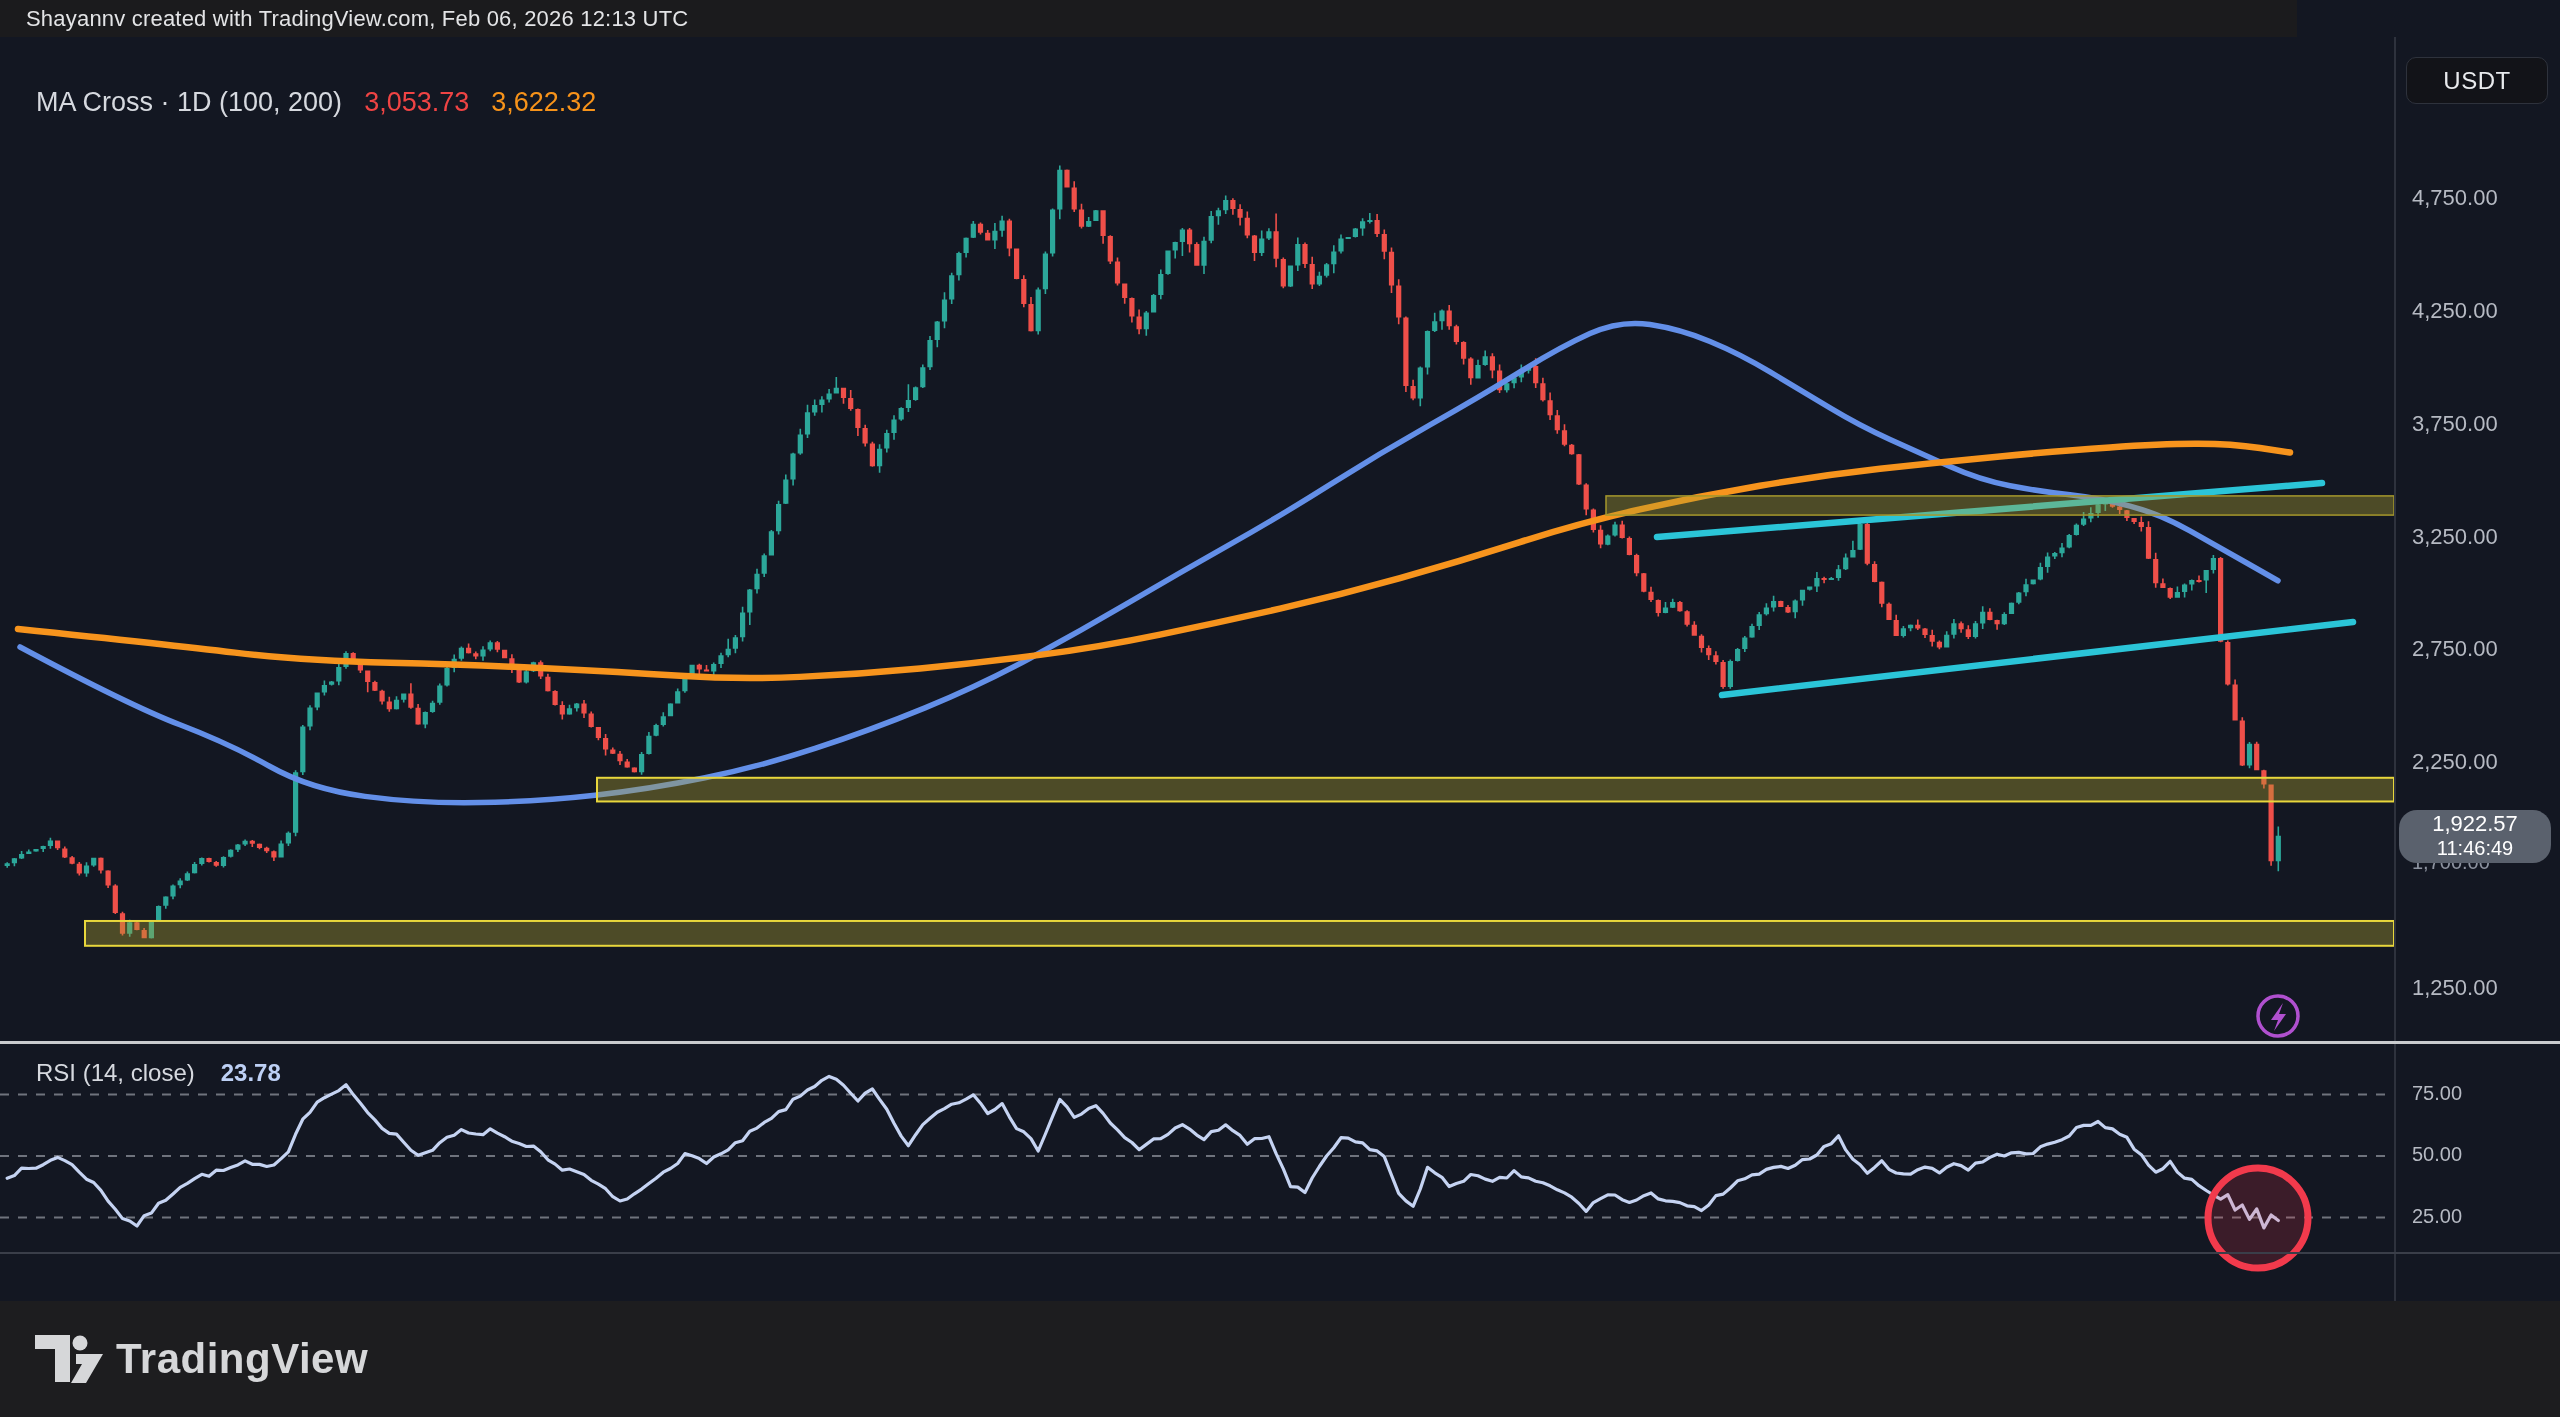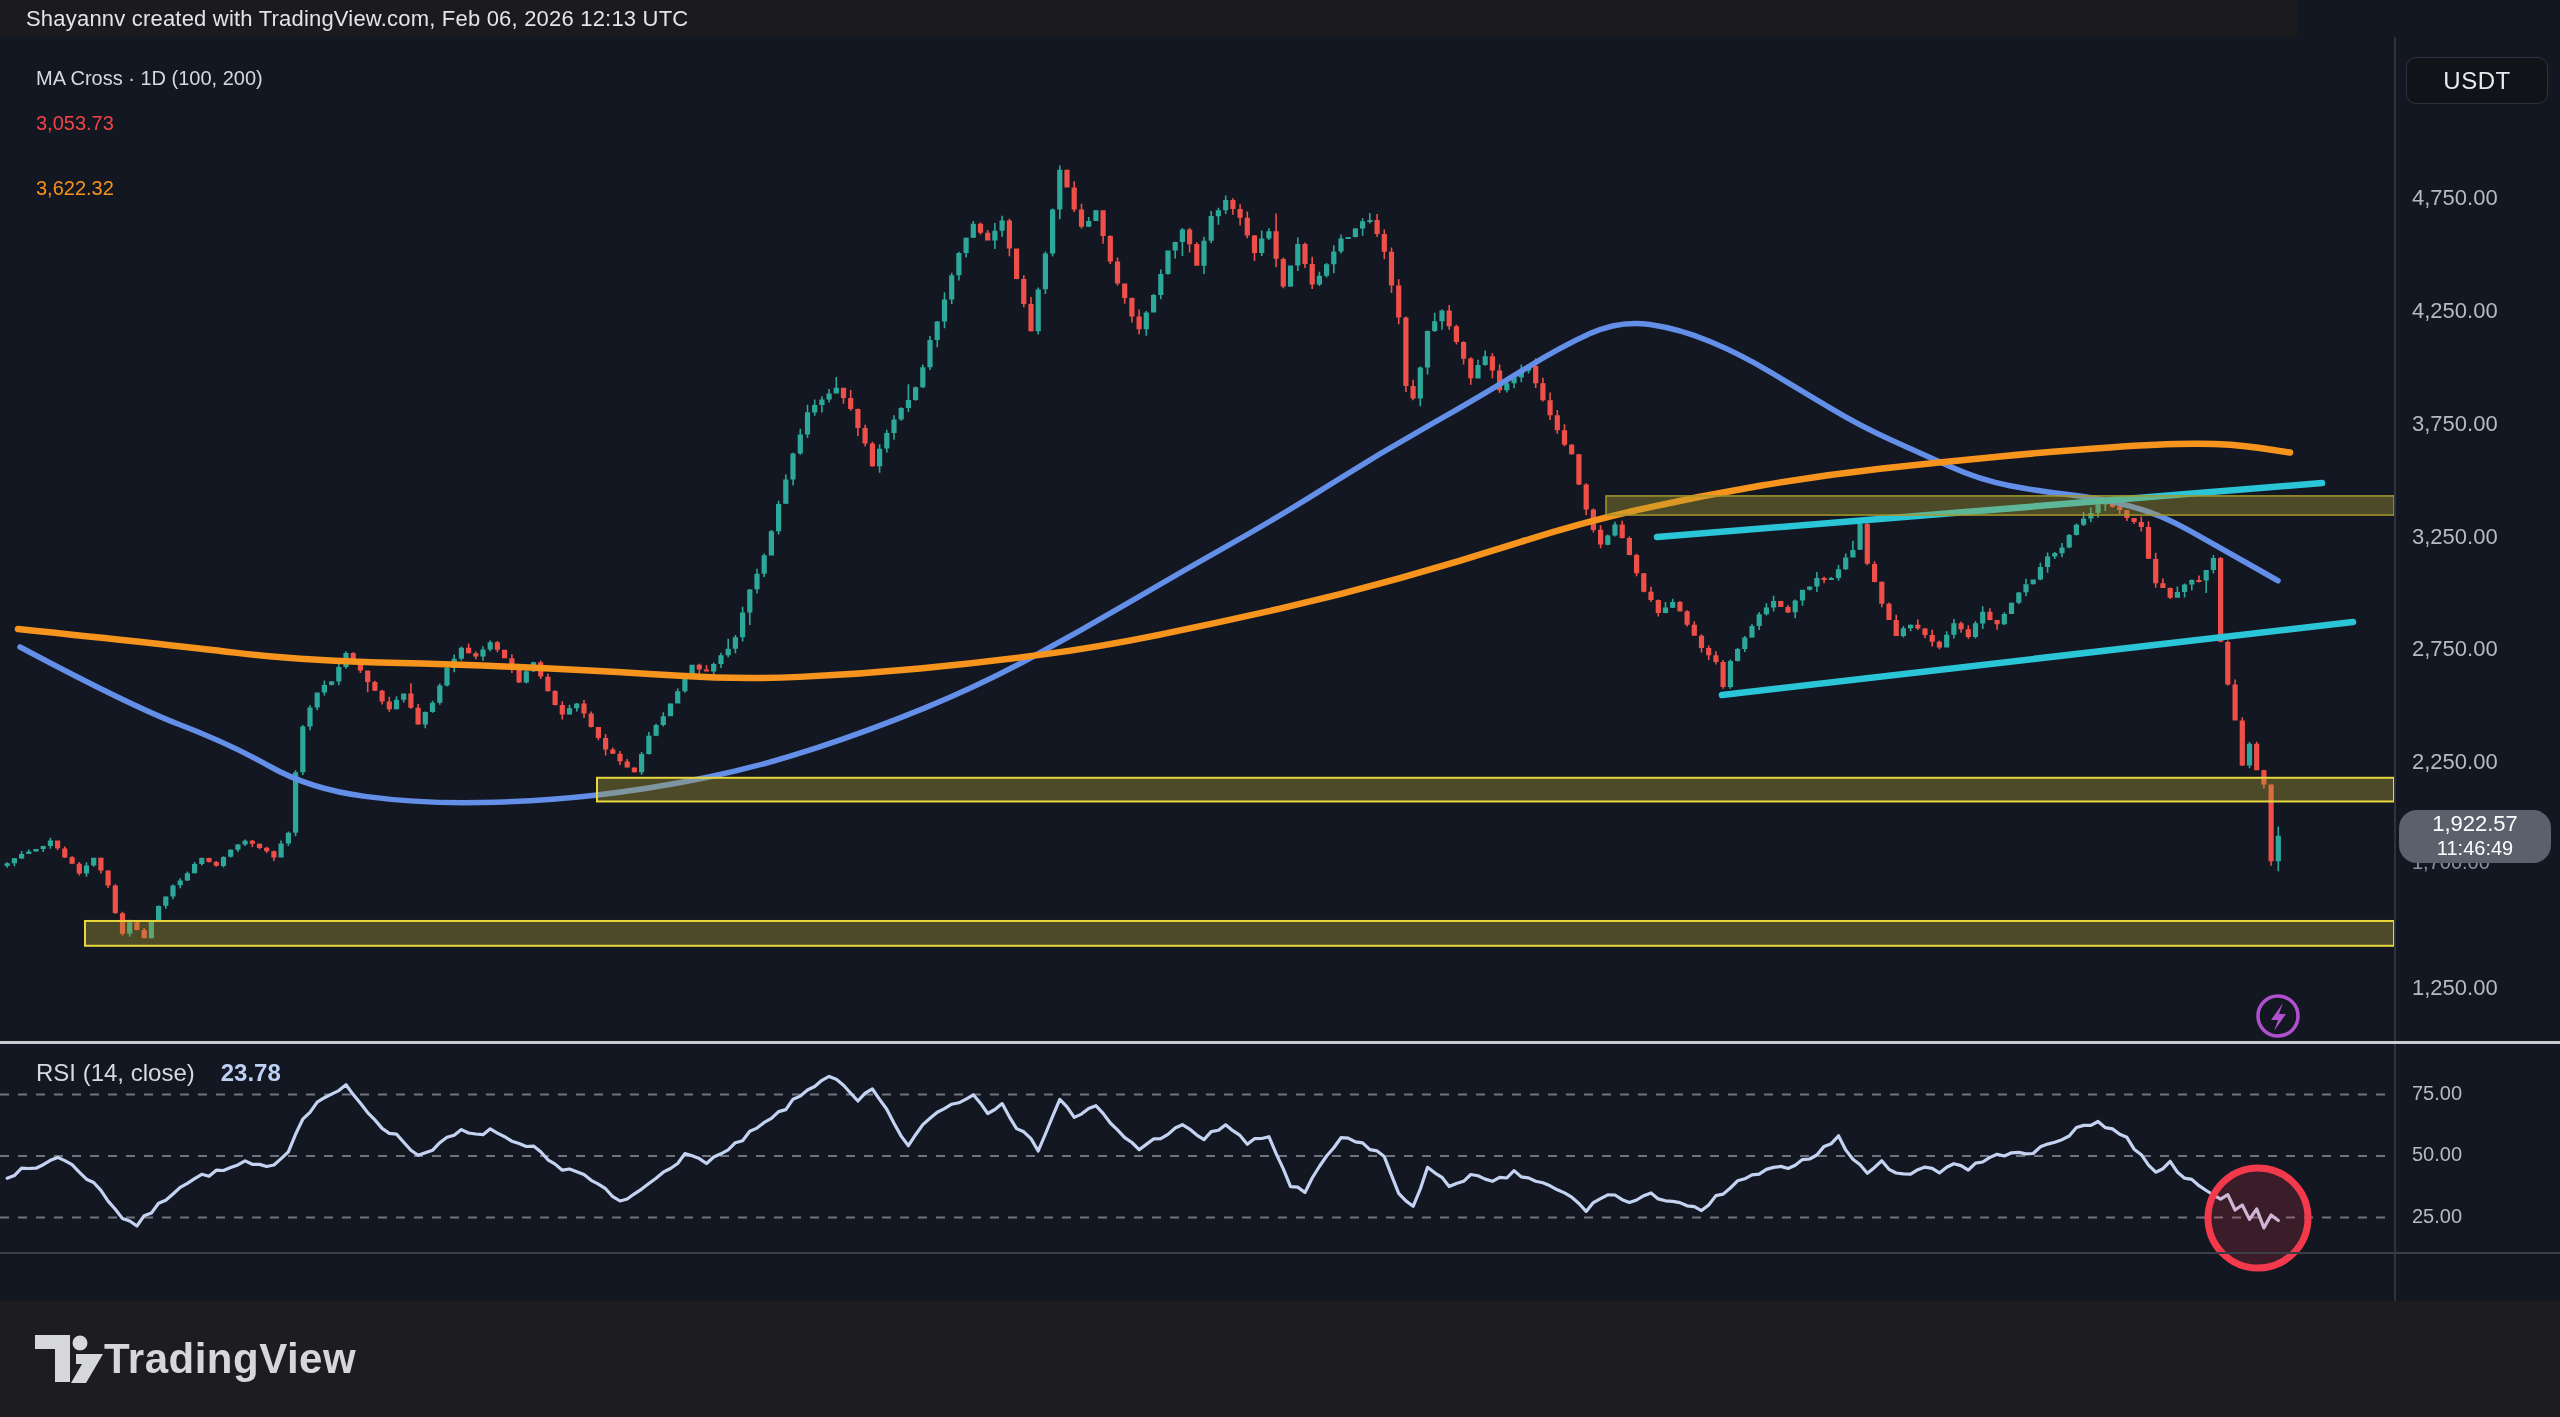--- a/index.html
+++ b/index.html
@@ -14,21 +14,21 @@
   .topbar {
     position:absolute; left:0; top:0; width:2297px; height:37px;
     background:#1b1b1d; display:flex; align-items:center;
   }
   .topbar span { color:#e3e4e6; font-size:22px; margin-left:26px; letter-spacing:.2px; }
   
   .chart-area { position:absolute; left:0; top:37px; width:2560px; height:1264px; }
   #chart-svg { position:absolute; left:0; top:0; }
   .legend {
     position:absolute; left:36px; top:30px; display:flex; gap:22px;
-    font-size:20px; align-items:baseline;flex-direction:column;
+    font-size:27px; align-items:baseline;
   }
   .legend .t { color:#d6d9df; }
   .legend .v-fast { color:#ef4444; }
   .legend .v-slow { color:#f7931a;margin-top:20px; }
   .rsi-legend {
     position:absolute; left:36px; top:1022px; display:flex; gap:26px;
     font-size:24px; align-items:baseline;
   }
   .rsi-legend .t { color:#d6d9df; }
   .rsi-legend .v { color:#bdd0f5; font-weight:bold; }
@@ -56,21 +56,21 @@
   .divider-rsi { position:absolute; left:0; top:1252px; width:2560px; height:2px; background:#3a3e49; }
   
   #time-axis { position:absolute; left:0; top:1254px; width:2394px; height:47px; }
   .mtick { position:absolute; top:13px; transform:translateX(-50%); color:#aeb2ba; font-size:22px; }
   .mtick.em { color:#e6e7ea; font-weight:bold; }
   
   .footer {
     position:absolute; left:0; top:1301px; width:2560px; height:116px;
     background:#1d1d1f; display:flex; align-items:center;
   }
-  .footer .logo-wrap { display:flex; align-items:center; margin-left:34px; gap:0; }
+  .footer .logo-wrap { display:flex; align-items:center; margin-left:34px; gap:12px; }
   .footer .logo-text { color:#d6d7d9; font-size:42px; font-weight:bold; letter-spacing:.5px; }
 </style>
 </head>
 <body>
 
 <div class="topbar">
   <span>Shayannv created with TradingView.com, Feb 06, 2026 12:13 UTC</span>
 </div>
 
 <div class="chart-area">

